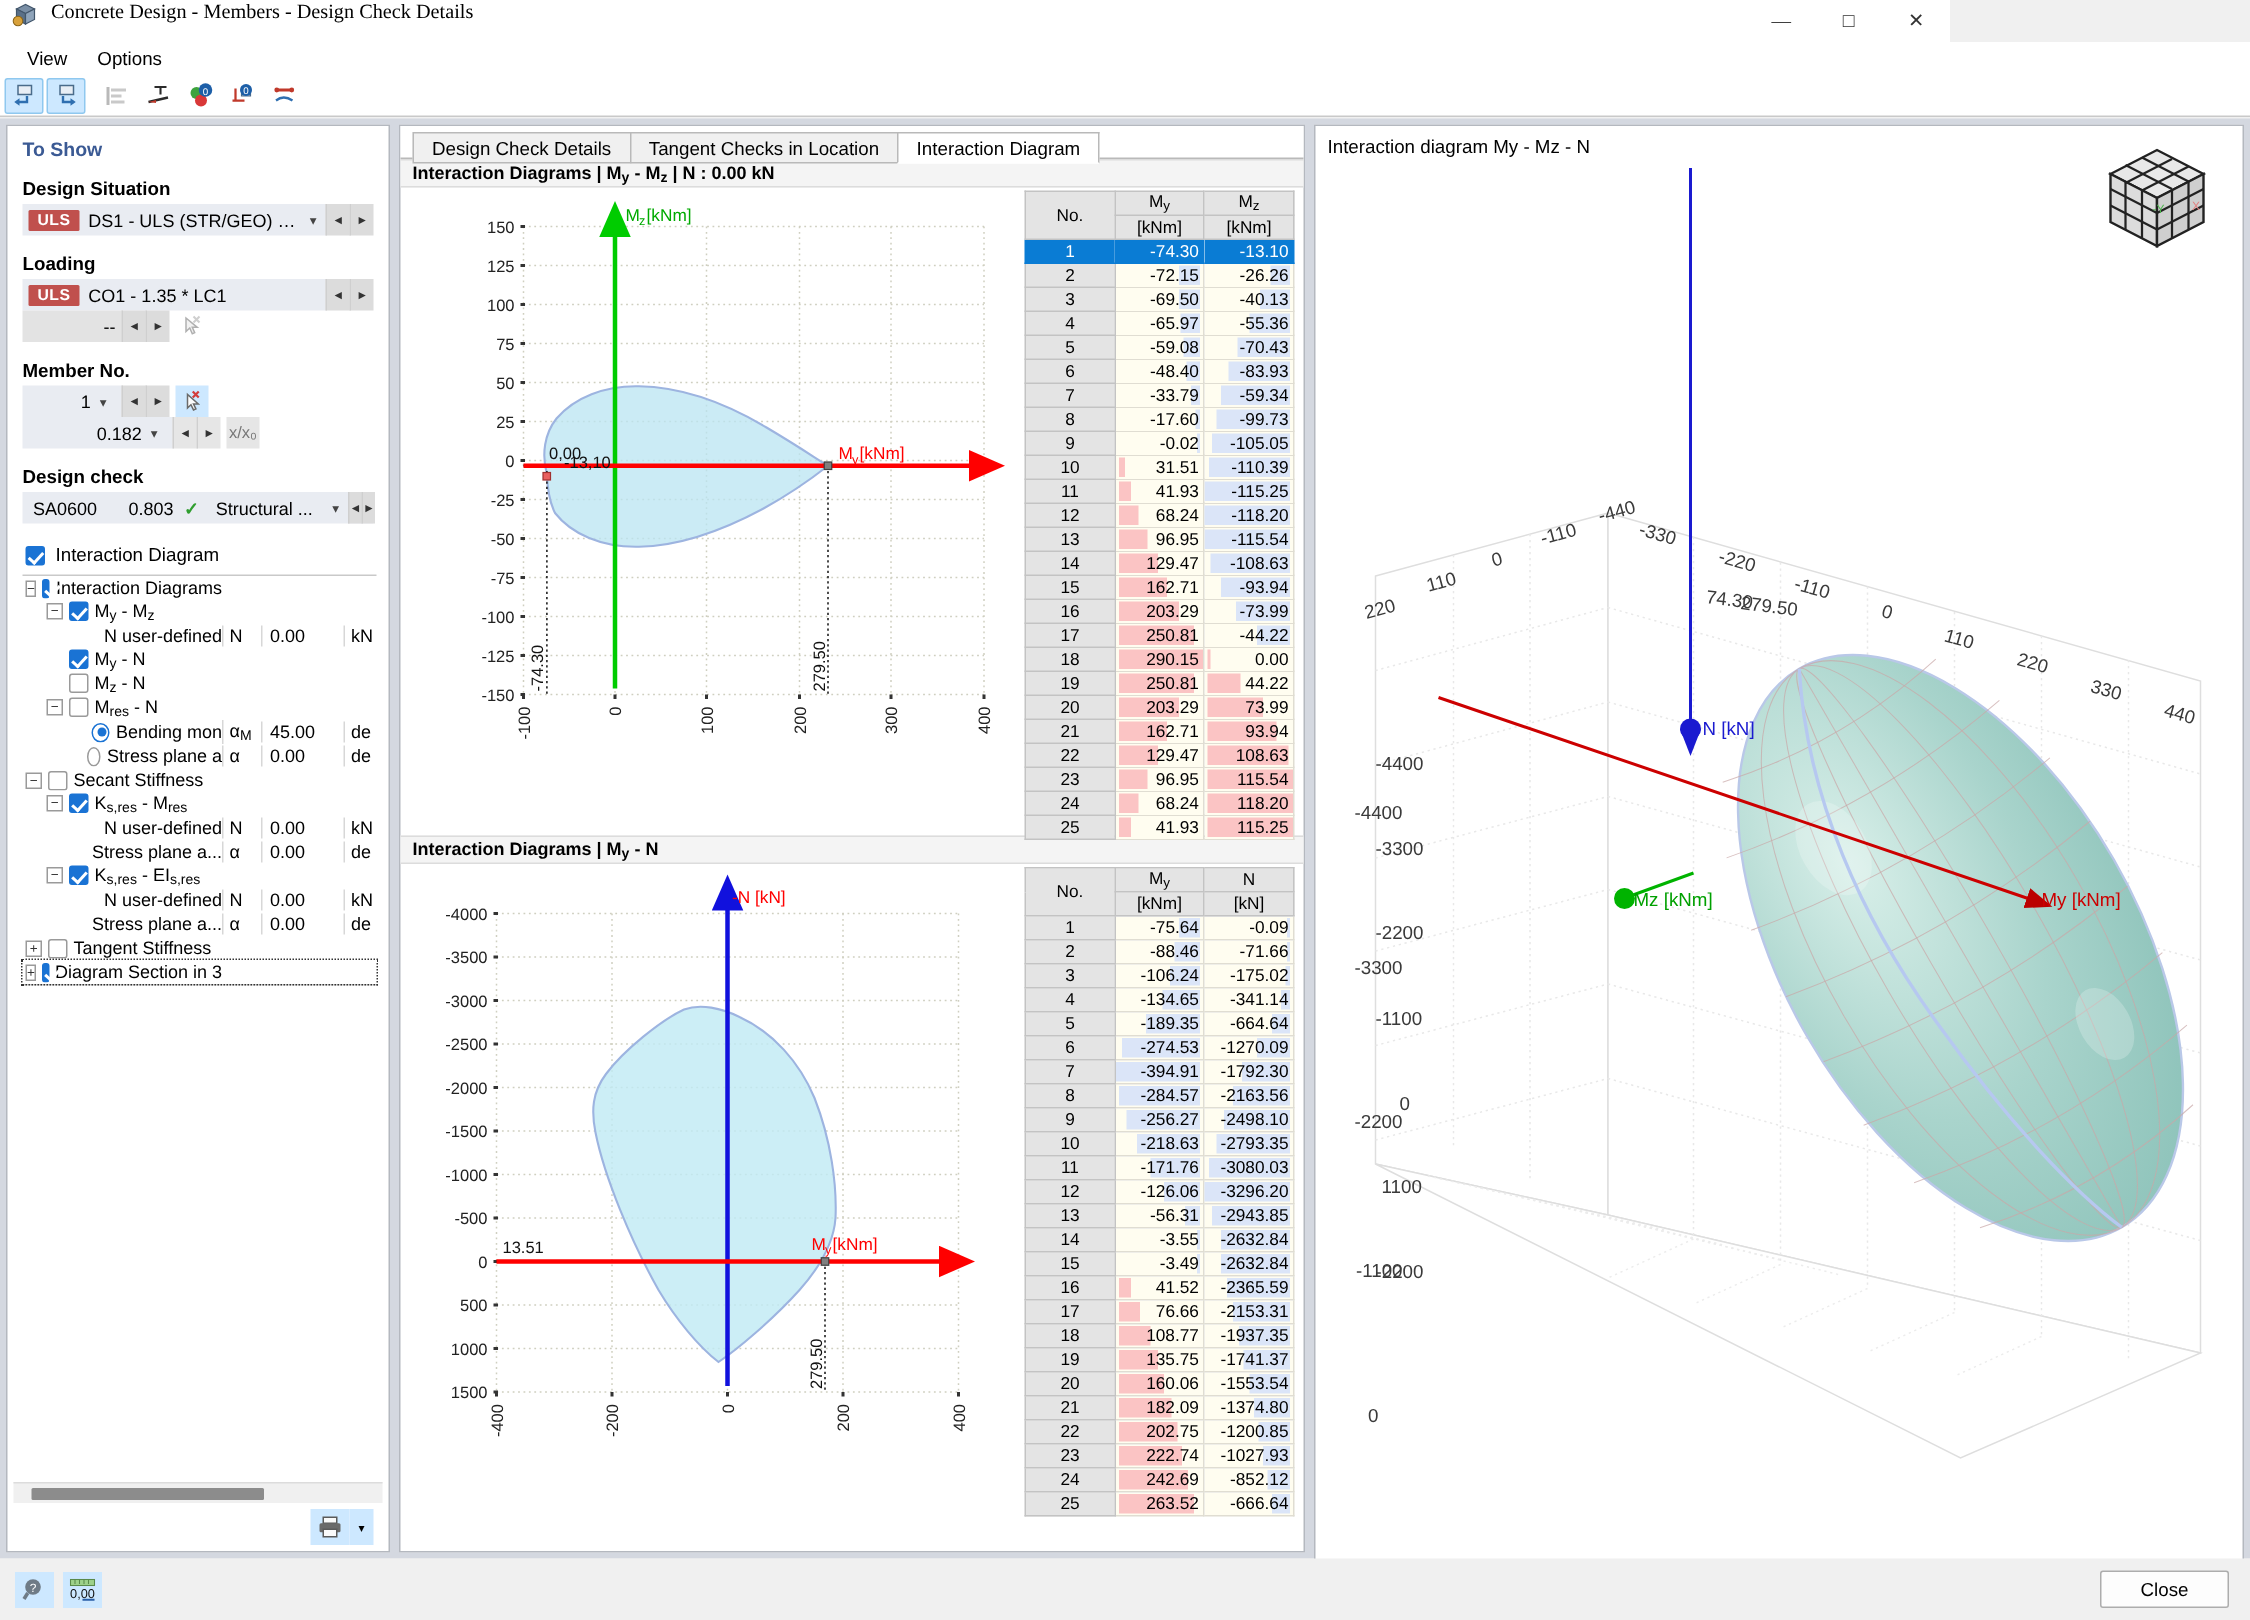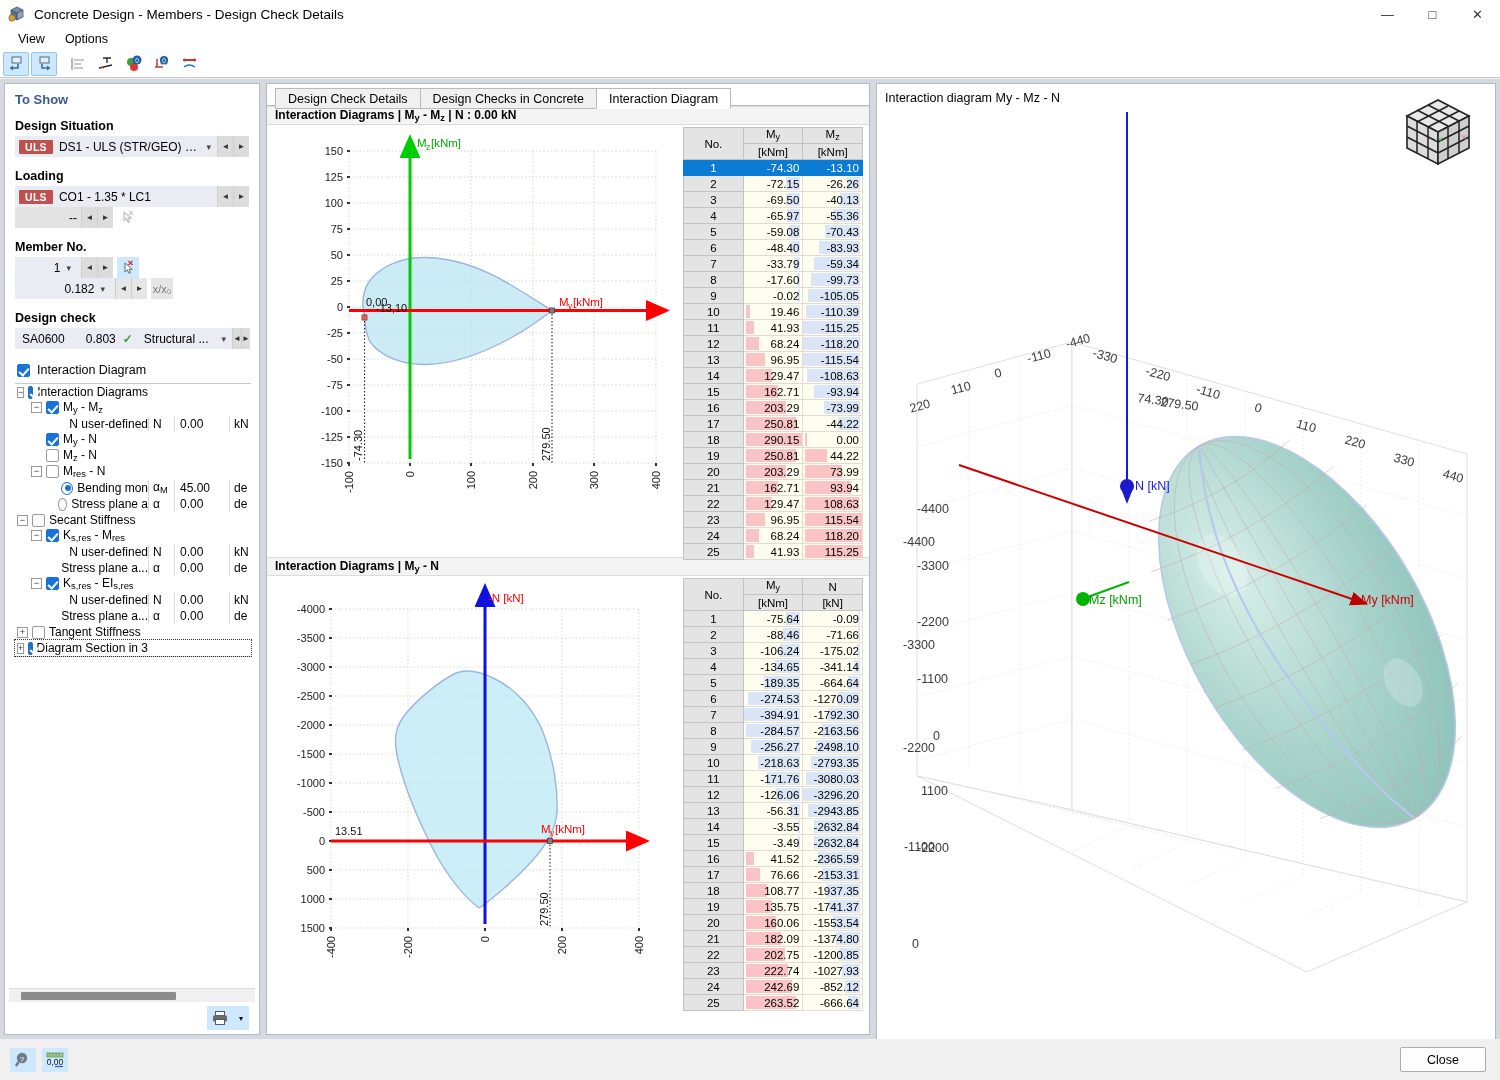--- a/index.html
+++ b/index.html
@@ -9,22 +9,22 @@
     font-family: "Liberation Sans", sans-serif;
     font-size: 12px;
     color: #000;
     background: #ffffff;
     overflow: hidden;
   }
   .app { position: relative; width: 1500px; height: 1080px; background: #f0f0f0; }
 
   
   .titlebar {
-    position: absolute; top: 0; left: 0; width: 1500px; height: 28px;
-    background: #ffffff; display: flex; align-items: center;
+    position: absolute; top: 0; left: 0; width: 1300px; height: 28px;
+    background: #ffffff; display: flex; align-items: flex-start; font-family: Liberation Serif, serif;
   }
   .title-icon { width: 20px; height: 20px; margin-left: 7px; margin-right: 7px; position: relative; }
   .title-text { font-size: 13.5px; color: #000; }
   .win-btns { position: absolute; right: 0; top: 0; height: 28px; display: flex; }
   .win-btn { width: 45px; height: 28px; display: flex; align-items: center; justify-content: center; font-size: 13px; color: #333; }
 
   
   .menubar {
     position: absolute; top: 28px; left: 0; width: 1500px; height: 22px;
     background: #ffffff; display: flex; align-items: center; padding-left: 8px;
@@ -518,21 +518,21 @@
             </svg>
           </div>
           <div class="print-drop">▾</div>
         </div>
       </div>
     </div>
 
     <div class="centerpanel">
       <div class="tabs">
         <div class="tab">Design Check Details</div>
-        <div class="tab">Design Checks in Concrete</div>
+        <div class="tab">Tangent Checks in Location</div>
         <div class="tab active">Interaction Diagram</div>
       </div>
       <div class="tabline"></div>
 
       <div class="section-hdr">
         <span>Interaction Diagrams | M<span class="sub">y</span> - M<span class="sub">z</span> | N : 0.00 kN</span>
       </div>
 
       <div class="diag-block" style="position:relative; height:432px;">
 
@@ -705,21 +705,21 @@
                   <td class="val"><span class="bar neg" style="right: 2px; width: 3.51818px;"></span><span class="valtxt">-17.60</span></td>
                   <td class="val"><span class="bar neg" style="right: 2px; width: 48.9369px;"></span><span class="valtxt">-99.73</span></td>
                 </tr>
                 <tr>
                   <td class="no">9</td>
                   <td class="val"><span class="bar neg" style="right: 2px; width: 2px;"></span><span class="valtxt">-0.02</span></td>
                   <td class="val"><span class="bar neg" style="right: 2px; width: 51.5474px;"></span><span class="valtxt">-105.05</span></td>
                 </tr>
                 <tr>
                   <td class="no">10</td>
-                  <td class="val"><span class="bar pos" style="left: 2px; width: 3.88999px;"></span><span class="valtxt">19.46</span></td>
+                  <td class="val"><span class="bar pos" style="left: 2px; width: 3.88999px;"></span><span class="valtxt">31.51</span></td>
                   <td class="val"><span class="bar neg" style="right: 2px; width: 54.1677px;"></span><span class="valtxt">-110.39</span></td>
                 </tr>
                 <tr>
                   <td class="no">11</td>
                   <td class="val"><span class="bar pos" style="left: 2px; width: 8.38166px;"></span><span class="valtxt">41.93</span></td>
                   <td class="val"><span class="bar neg" style="right: 2px; width: 56.5525px;"></span><span class="valtxt">-115.25</span></td>
                 </tr>
                 <tr>
                   <td class="no">12</td>
                   <td class="val"><span class="bar pos" style="left: 2px; width: 13.6409px;"></span><span class="valtxt">68.24</span></td>

